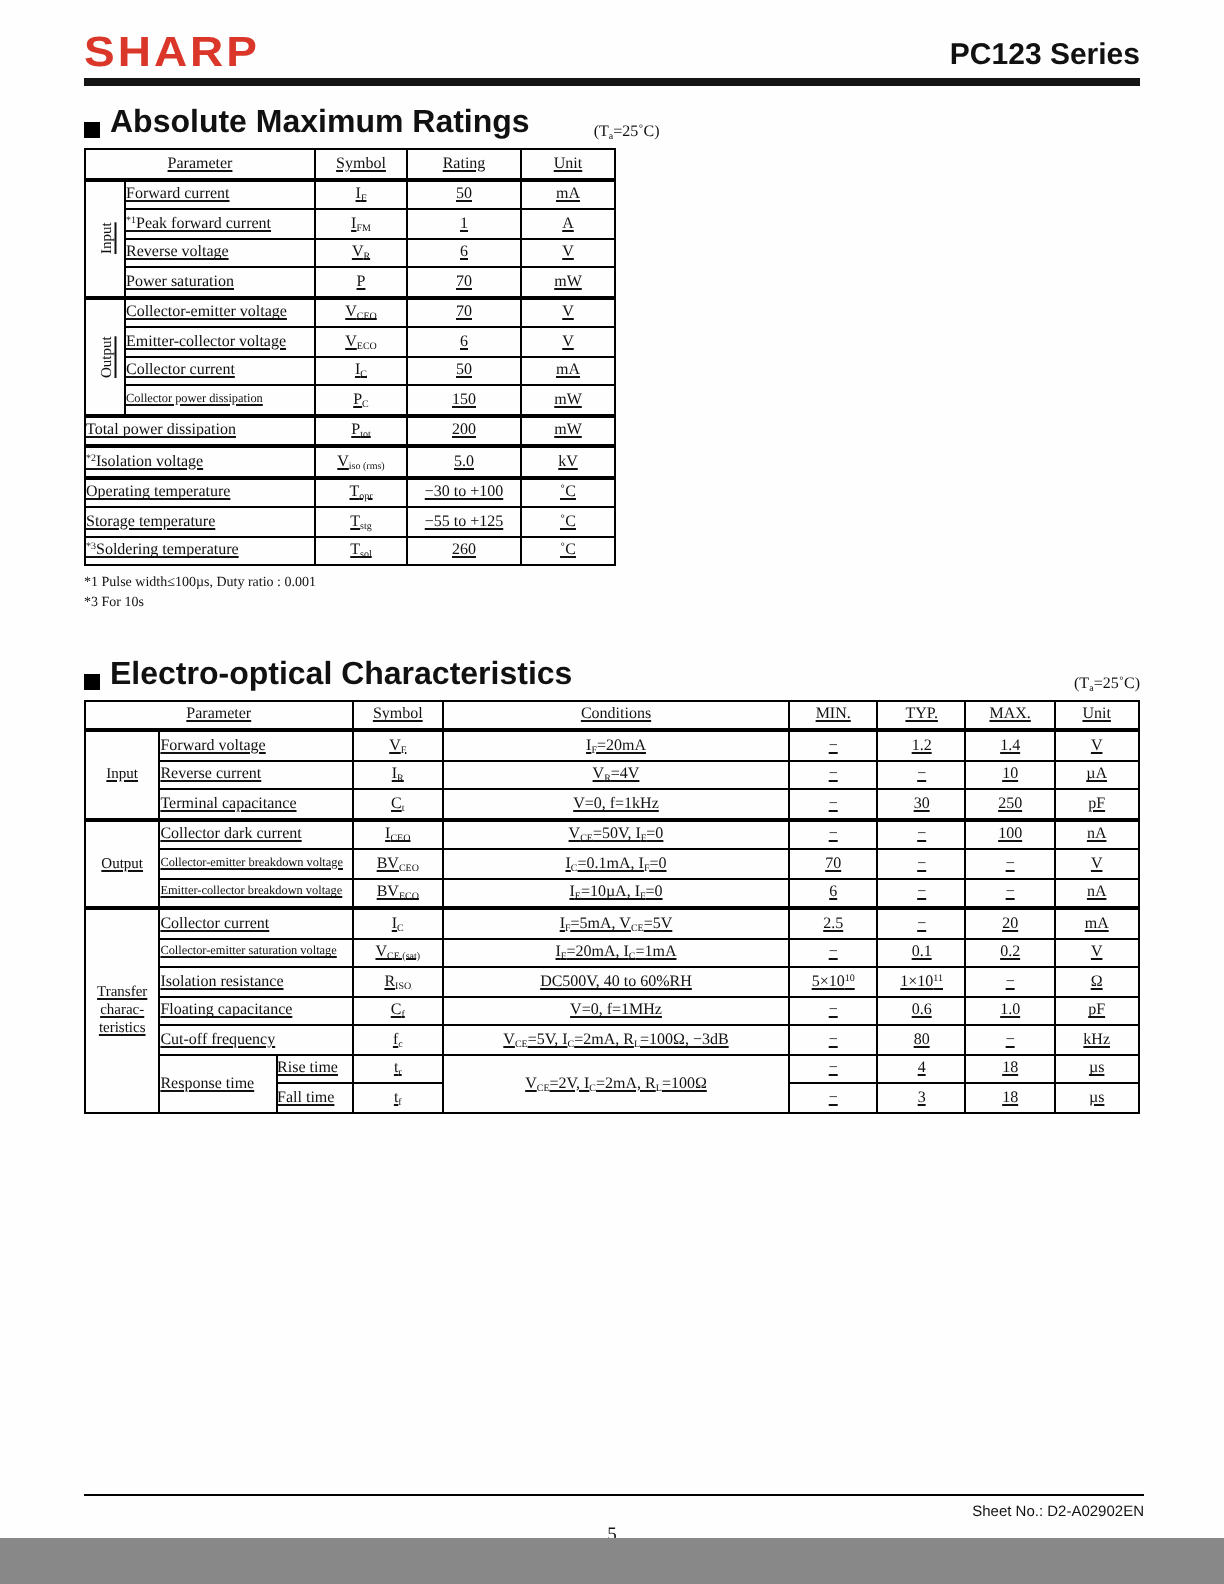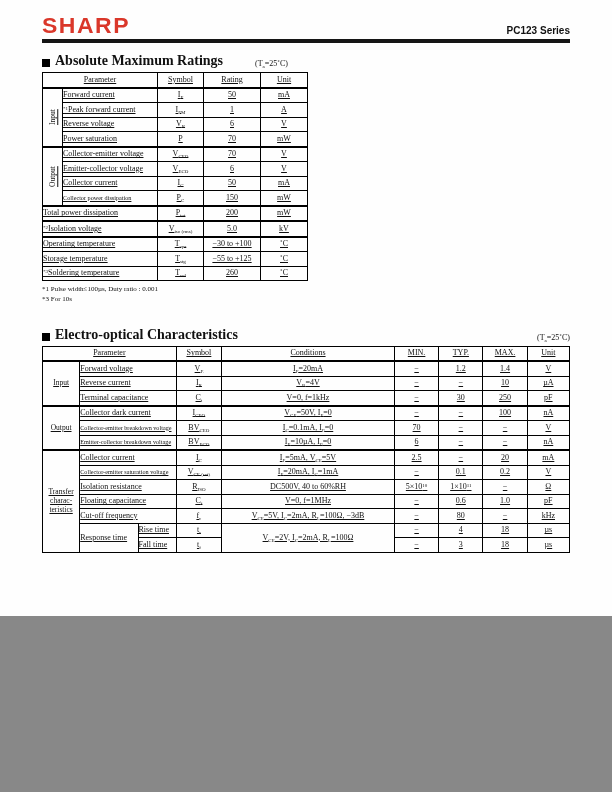--- a/index.html
+++ b/index.html
@@ -1,36 +1,36 @@
 <!DOCTYPE html>
 <html><head>
 <meta charset="utf-8">
 <style>
   html,body { margin:0; padding:0; background:#888; }
   .page {
-    position:relative; width:612px; height:616px; margin:0 auto;
+    position:relative; width:612px; height:769px; margin:0 auto;
     background:#fefefe; color:#111; overflow:hidden;
     font-family:"Liberation Serif", serif;
   }
   .content { padding:12px 42px 0 42px; }
 
   
   .masthead { display:flex; justify-content:space-between; align-items:flex-end; height:24px; }
   .logo {
     font-family:"Liberation Sans", sans-serif; font-weight:bold;
     font-size:23px; line-height:22px; color:#da372a; letter-spacing:1.5px;
     transform:scaleY(0.92); transform-origin:left bottom;
   }
-  .series { font-family:"Liberation Sans", sans-serif; font-weight:bold; font-size:10px; }
+  .series { font-family:"Liberation Sans", sans-serif; font-weight:bold; font-size:15px; }
   .rule { height:4px; background:#151515; margin-top:3px; }
 
   
   .sec { display:flex; align-items:flex-end; margin-top:11px; }
   .sec .bullet { width:8px; height:8px; background:#000; display:inline-block; margin:0 5px 1px 0; }
-  .sec .title { font-family:Liberation Serif, serif; font-weight:bold; font-size:14px; line-height:1;text-align:center; }
+  .sec .title { font-family:Liberation Sans, sans-serif; font-weight:bold; font-size:16px; line-height:1;text-align:center; }
   .sec .temp { font-size:8px; margin-left:32px; line-height:1; }
   .sec.spread { justify-content:space-between; }
   .sec.spread .temp { margin-left:0; }
 
   
   table { border-collapse:collapse; table-layout:fixed; margin-top:4px;text-decoration:underline; }
   td {
     border:1px solid #000; height:13.5px; padding:0 2px;
     font-size:8px; line-height:1; text-align:center; overflow:hidden; white-space:nowrap;
   }

